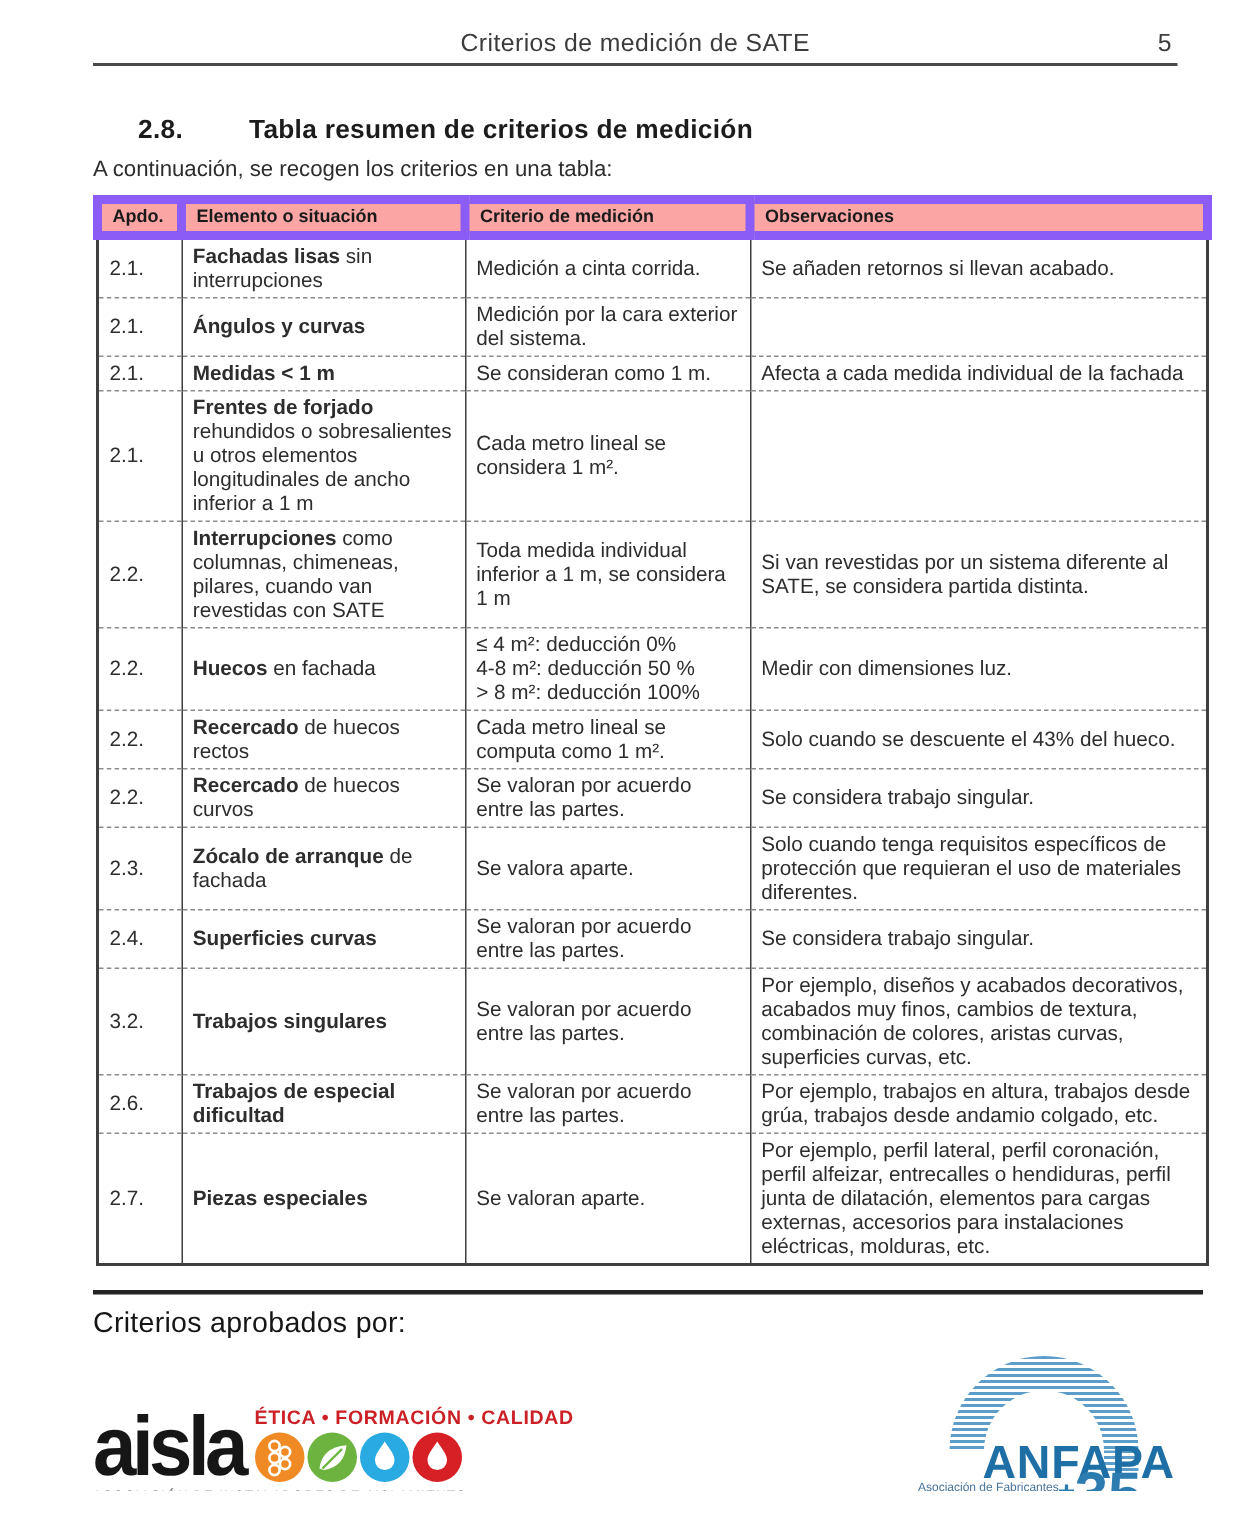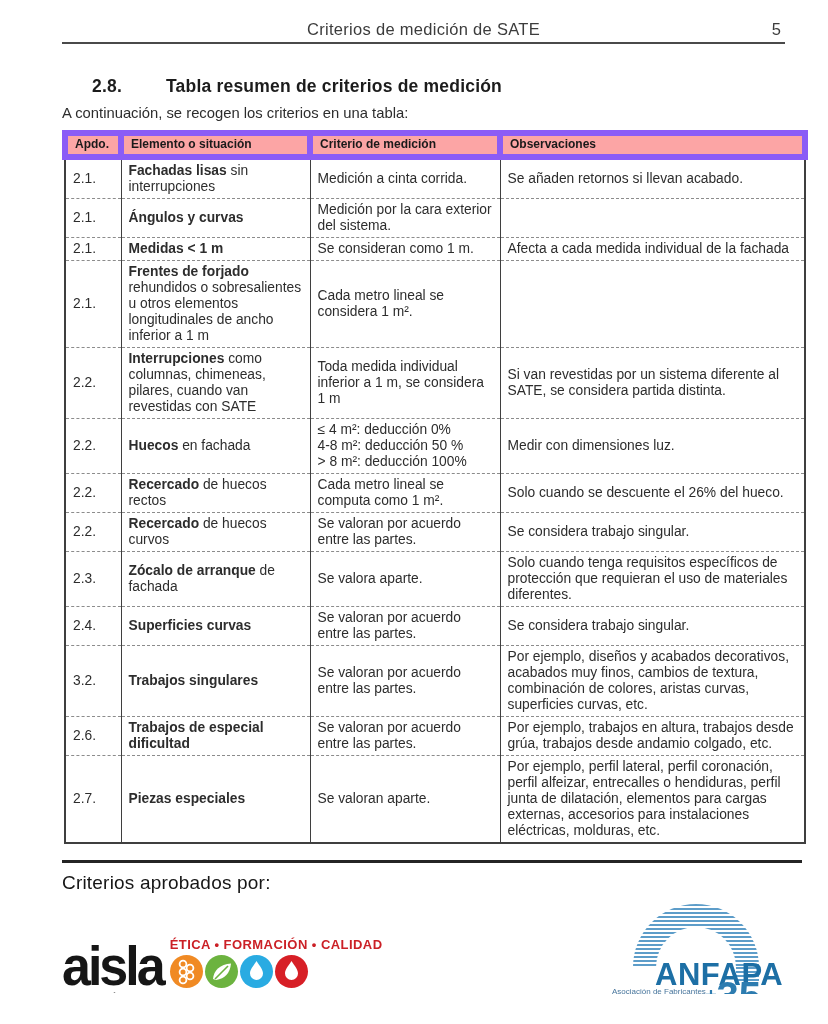--- a/index.html
+++ b/index.html
@@ -129,21 +129,21 @@
           <td class="col-elemento"><strong>Huecos</strong> en fachada</td>
           <td class="col-criterio">≤ 4 m²: deducción 0%
 4-8 m²: deducción 50 %
 &gt; 8 m²: deducción 100%</td>
           <td class="col-observaciones">Medir con dimensiones luz.</td>
         </tr>
         <tr>
           <td class="col-apdo">2.2.</td>
           <td class="col-elemento"><strong>Recercado</strong> de huecos rectos</td>
           <td class="col-criterio">Cada metro lineal se computa como 1 m².</td>
-          <td class="col-observaciones">Solo cuando se descuente el 26% del hueco.</td>
+          <td class="col-observaciones">Solo cuando se descuente el 43% del hueco.</td>
         </tr>
         <tr>
           <td class="col-apdo">2.2.</td>
           <td class="col-elemento"><strong>Recercado</strong> de huecos curvos</td>
           <td class="col-criterio">Se valoran por acuerdo entre las partes.</td>
           <td class="col-observaciones">Se considera trabajo singular.</td>
         </tr>
         <tr>
           <td class="col-apdo">2.3.</td>
           <td class="col-elemento"><strong>Zócalo de arranque</strong> de fachada</td>

